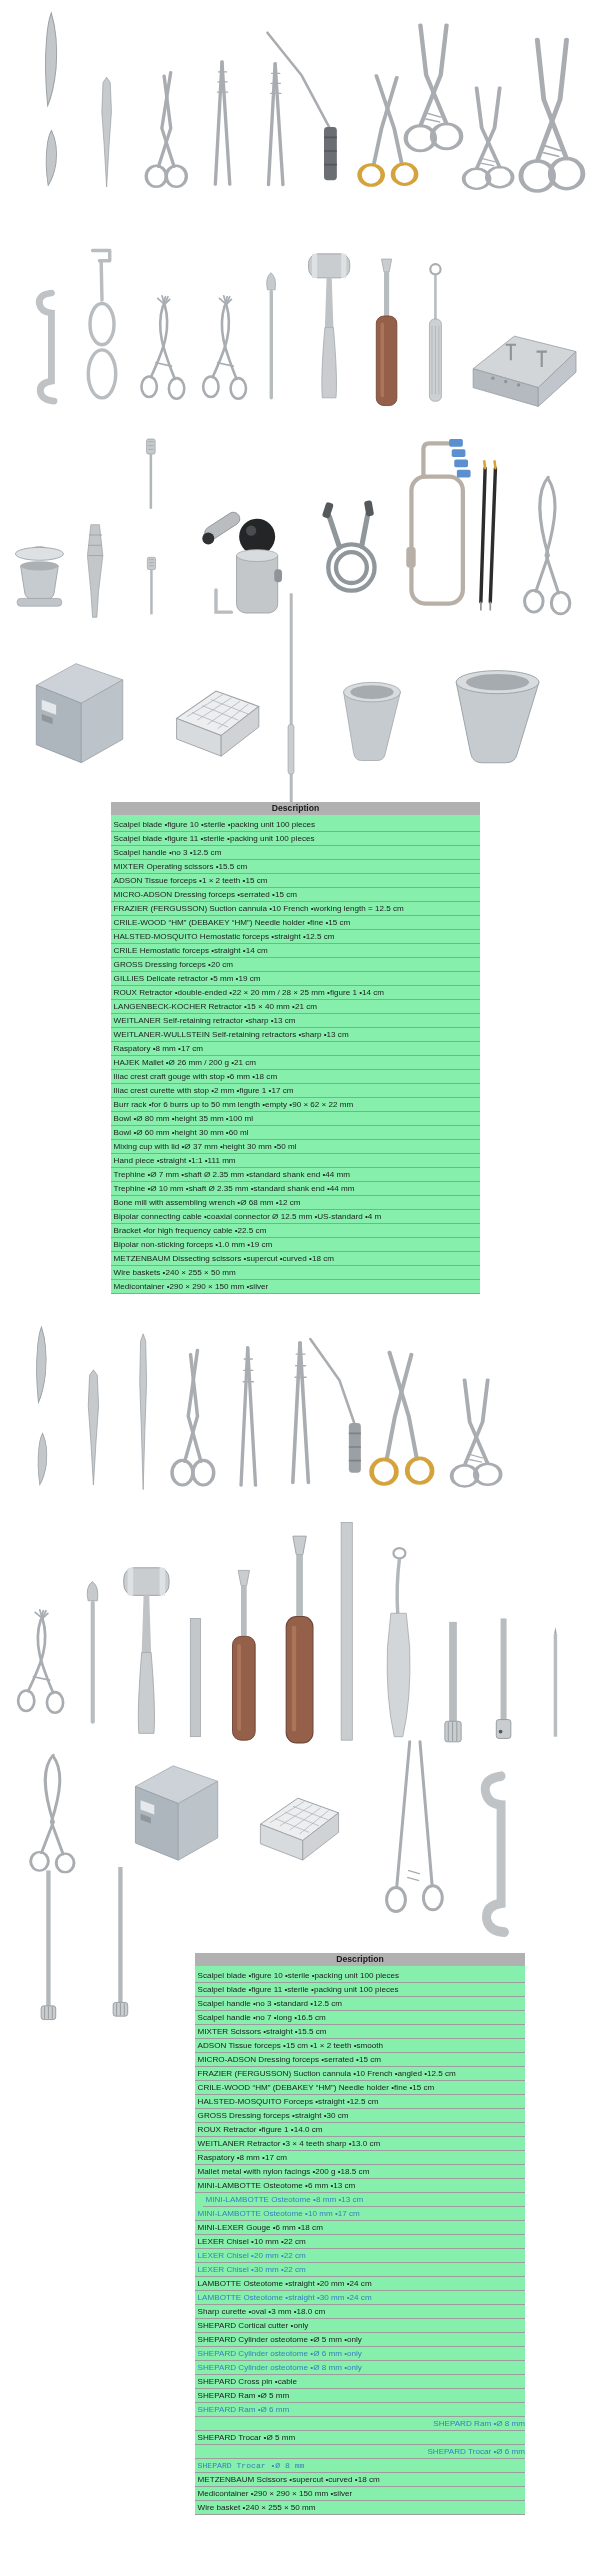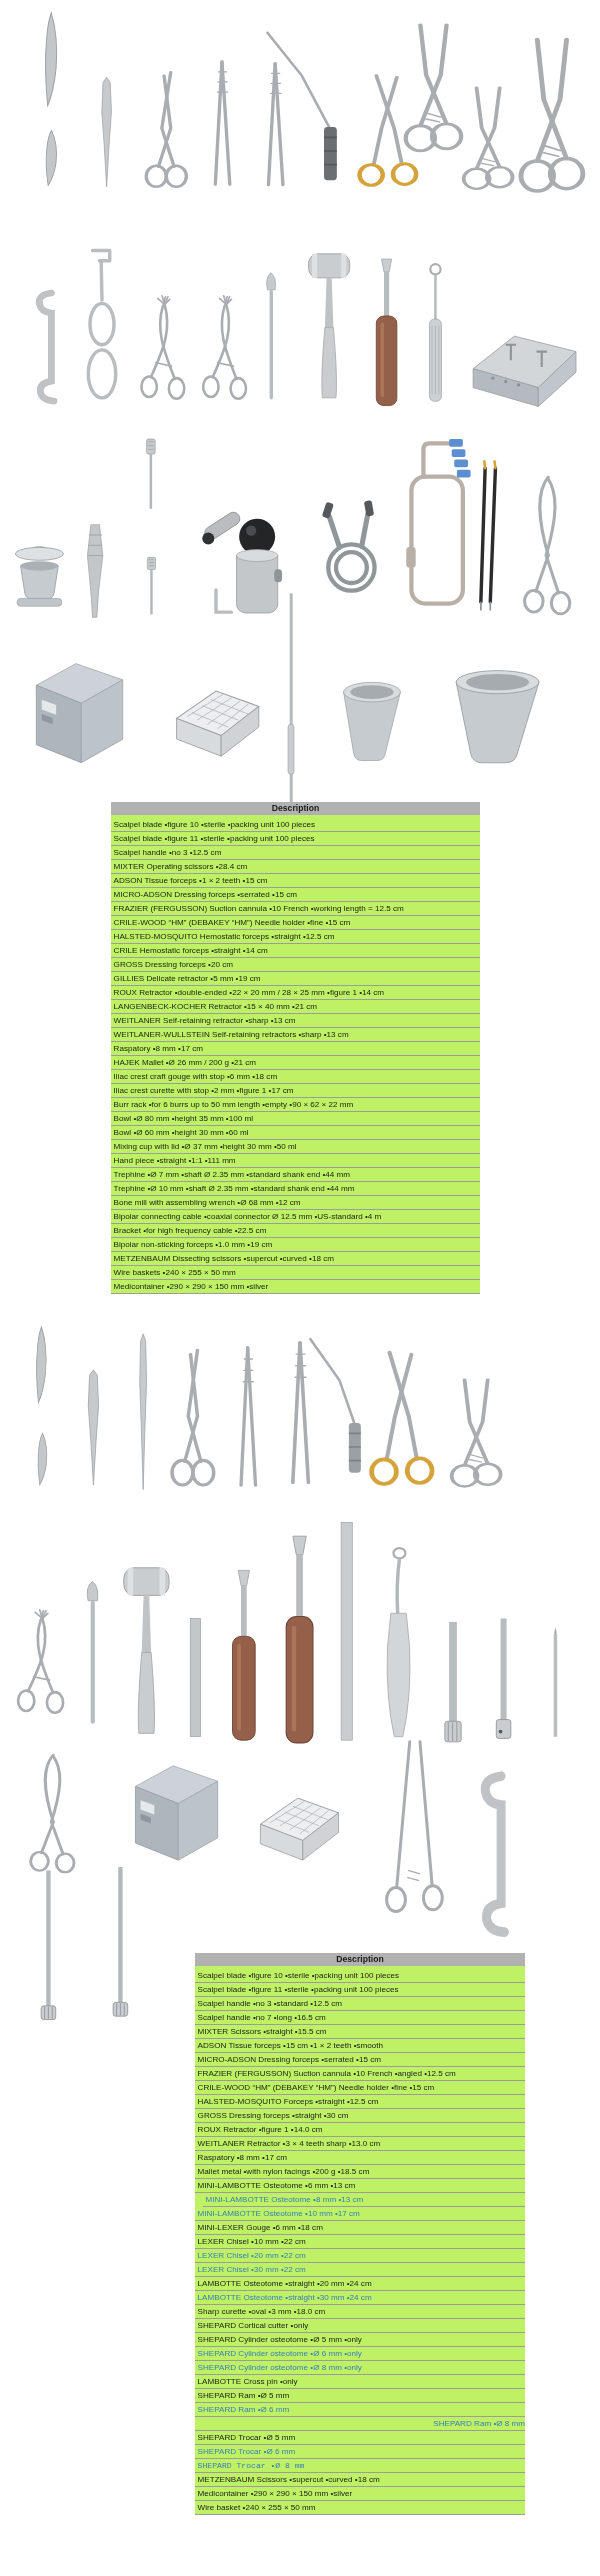--- a/index.html
+++ b/index.html
@@ -1,18 +1,18 @@
 <!DOCTYPE html>
 <html style="font-size:13.7px"><head>
 <meta charset="utf-8">
 <style>
   html,body{margin:0;padding:0;background:#ffffff;}
   body{width:600px;height:2576px;position:relative;font-family:"Liberation Sans",sans-serif;}
   #scene{position:absolute;left:0;top:0;}
-  .cat-table{position:absolute;background:#bef264;}
+  .cat-table{position:absolute;background:#86efac;}
   .t-head{height:13px;line-height:13px;text-align:center;font-weight:bold;font-size:8.6px;color:#1a1a1a;background:#b1b1b1;margin-bottom:2.6px;}
   .trow{height:14px;line-height:14px;font-size:8.1px;color:#1c1c1c;border-bottom:0.9px solid #9c9c9c;box-sizing:border-box;white-space:nowrap;overflow:hidden;padding-left:2.6px;}
   .trow.hl{color:#3a7dbd;}
   
   .sl{stroke:#a9adb1;stroke-width:3;fill:none;stroke-linecap:round;stroke-linejoin:round;}
 </style>
 </head>
 <body>
 
 <svg id="scene" width="600" height="2576" viewBox="0 0 700 3005">
@@ -280,21 +280,21 @@
   <use href="#ram" transform="translate(48,2182)"></use>
   <use href="#ram" transform="translate(132,2178)"></use>
 </svg>
 
 <div class="cat-table" style="left:111px;top:802px;width:369px;">
   <div class="t-head" style="background: rgb(177, 177, 177);">Description</div>
   <div>
       <div class="trow">Scalpel blade •figure 10 •sterile •packing unit 100 pieces</div>
       <div class="trow">Scalpel blade •figure 11 •sterile •packing unit 100 pieces</div>
       <div class="trow">Scalpel handle •no 3 •12.5 cm</div>
-      <div class="trow">MIXTER Operating scissors •28.4 cm</div>
+      <div class="trow">MIXTER Operating scissors •15.5 cm</div>
       <div class="trow">ADSON Tissue forceps •1 × 2 teeth •15 cm</div>
       <div class="trow">MICRO-ADSON Dressing forceps •serrated •15 cm</div>
       <div class="trow">FRAZIER (FERGUSSON) Suction cannula •10 French •working length = 12.5 cm</div>
       <div class="trow">CRILE-WOOD “HM” (DEBAKEY “HM”) Needle holder •fine •15 cm</div>
       <div class="trow">HALSTED-MOSQUITO Hemostatic forceps •straight •12.5 cm</div>
       <div class="trow">CRILE Hemostatic forceps •straight •14 cm</div>
       <div class="trow">GROSS Dressing forceps •20 cm</div>
       <div class="trow">GILLIES Delicate retractor •5 mm •19 cm</div>
       <div class="trow">ROUX Retractor •double-ended •22 × 20 mm / 28 × 25 mm •figure 1 •14 cm</div>
       <div class="trow">LANGENBECK-KOCHER Retractor •15 × 40 mm •21 cm</div>
@@ -346,25 +346,25 @@
       <div class="trow">LEXER Chisel •10 mm •22 cm</div>
       <div class="trow hl" style="color: rgb(58, 125, 189);">LEXER Chisel •20 mm •22 cm</div>
       <div class="trow hl" style="color: rgb(58, 125, 189);">LEXER Chisel •30 mm •22 cm</div>
       <div class="trow">LAMBOTTE Osteotome •straight •20 mm •24 cm</div>
       <div class="trow hl" style="color: rgb(58, 125, 189);">LAMBOTTE Osteotome •straight •30 mm •24 cm</div>
       <div class="trow">Sharp curette •oval •3 mm •18.0 cm</div>
       <div class="trow">SHEPARD Cortical cutter •only</div>
       <div class="trow">SHEPARD Cylinder osteotome •Ø 5 mm •only</div>
       <div class="trow hl" style="color: rgb(58, 125, 189);">SHEPARD Cylinder osteotome •Ø 6 mm •only</div>
       <div class="trow hl" style="color: rgb(58, 125, 189);">SHEPARD Cylinder osteotome •Ø 8 mm •only</div>
-      <div class="trow">LAMBOTTE Cross pin •only</div>
+      <div class="trow">SHEPARD Cross pin •cable</div>
       <div class="trow">SHEPARD Ram •Ø 5 mm</div>
       <div class="trow hl" style="color: rgb(58, 125, 189);">SHEPARD Ram •Ø 6 mm</div>
       <div class="trow hl" style="color: rgb(58, 125, 189); text-align: right;">SHEPARD Ram •Ø 8 mm</div>
       <div class="trow">SHEPARD Trocar •Ø 5 mm</div>
-      <div class="trow hl" style="color: rgb(58, 125, 189);">SHEPARD Trocar •Ø 6 mm</div>
+      <div class="trow hl" style="color: rgb(58, 125, 189); text-align: right;">SHEPARD Trocar •Ø 6 mm</div>
       <div class="trow hl" style="color: rgb(58, 125, 189); font-family: Liberation Mono, monospace;">SHEPARD Trocar •Ø 8 mm</div>
       <div class="trow">METZENBAUM Scissors •supercut •curved •18 cm</div>
       <div class="trow">Medicontainer •290 × 290 × 150 mm •silver</div>
       <div class="trow">Wire basket •240 × 255 × 50 mm</div>
     </div>
 </div>
 
 
 </body></html>

